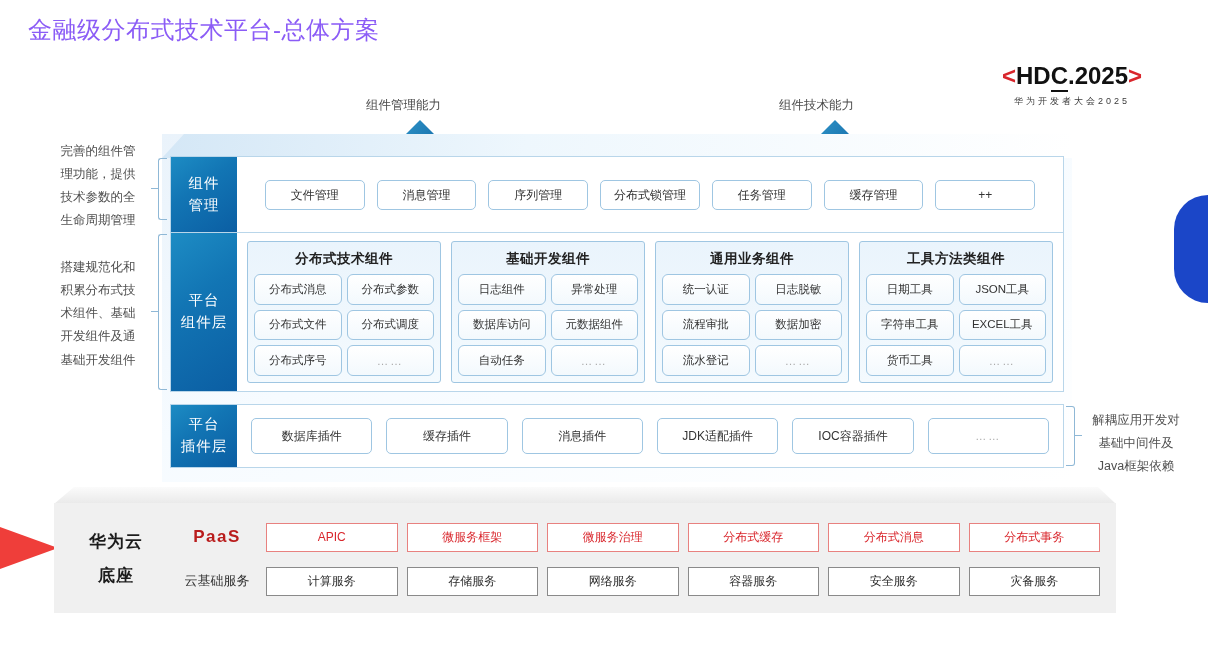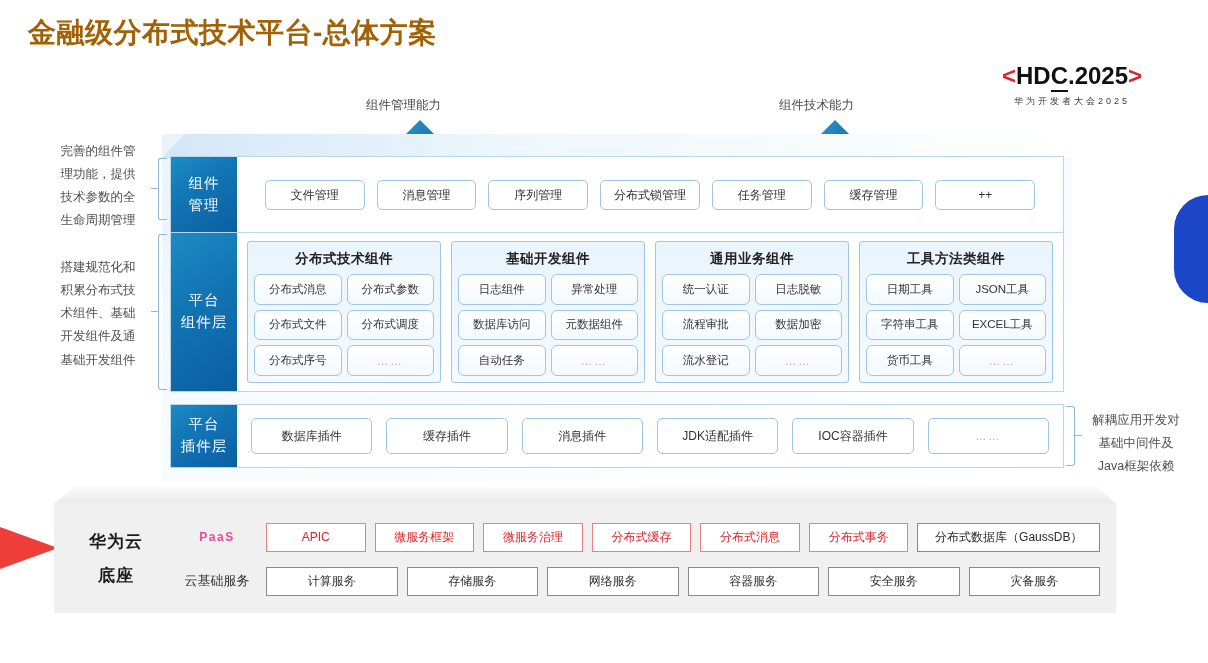--- a/index.html
+++ b/index.html
@@ -7,21 +7,21 @@
     width: 1208px; height: 663px;
     background: #ffffff;
     font-family: "Liberation Sans", "DejaVu Sans", sans-serif;
     overflow: hidden;
   }
   #page { position: relative; width: 1208px; height: 663px; }
 
   
   .page-title {
     position: absolute; left: 28px; top: 14px;
-    font-size: 28px; font-weight: bold; color: #a16207;
+    font-size: 24px; font-weight: normal; color: #8b5cf6;
     letter-spacing: 0.5px; white-space: nowrap;
   }
   .logo-wrap {
     position: absolute; right: 16px; top: 16px;
     text-align: center; width: 240px; margin-top: 48px;
   }
   .logo-main {
     font-size: 24px; font-weight: bold; color: #111; letter-spacing: 0px;
     white-space: nowrap; line-height: 1;
   }
@@ -173,21 +173,21 @@
     font-size: 17px; font-weight: bold; color: #1c1c1c;
     line-height: 2.0; letter-spacing: 1px;
   }
   .cloud-rows { position: absolute; left: 168px; top: 518px; width: 932px; }
   .cloud-row { display: flex; align-items: center; height: 38px; }
   .cloud-row + .cloud-row { margin-top: 6px; }
   .cloud-rowlabel {
     flex: 0 0 98px; text-align: center; white-space: nowrap;
   }
   .cloud-rowlabel.paas {
-    font-size: 12px; font-weight: bold; color: #ec4899; letter-spacing: 1.5px;
+    font-size: 17px; font-weight: bold; color: #b91c1c; letter-spacing: 1.5px;
   }
   .cloud-rowlabel.basic {
     font-size: 13px; color: #333;
   }
   .cloud-items { flex: 1; display: flex; gap: 9px; }
   .cbox {
     flex: 1 1 0;
     height: 29px;
     display: flex; align-items: center; justify-content: center;
     font-size: 12px; white-space: nowrap; background: #ffffff;
@@ -372,21 +372,20 @@
   <div class="cloud-rows">
     <div class="cloud-row">
       <div class="cloud-rowlabel paas">PaaS</div>
       <div class="cloud-items">
         <div class="cbox paas">APIC</div>
         <div class="cbox paas">微服务框架</div>
         <div class="cbox paas">微服务治理</div>
         <div class="cbox paas">分布式缓存</div>
         <div class="cbox paas">分布式消息</div>
         <div class="cbox paas">分布式事务</div>
-        <div class="cbox paas neutral">分布式数据库（GaussDB）</div>
       </div>
     </div>
     <div class="cloud-row">
       <div class="cloud-rowlabel basic">云基础服务</div>
       <div class="cloud-items">
         <div class="cbox basic">计算服务</div>
         <div class="cbox basic">存储服务</div>
         <div class="cbox basic">网络服务</div>
         <div class="cbox basic">容器服务</div>
         <div class="cbox basic">安全服务</div>

